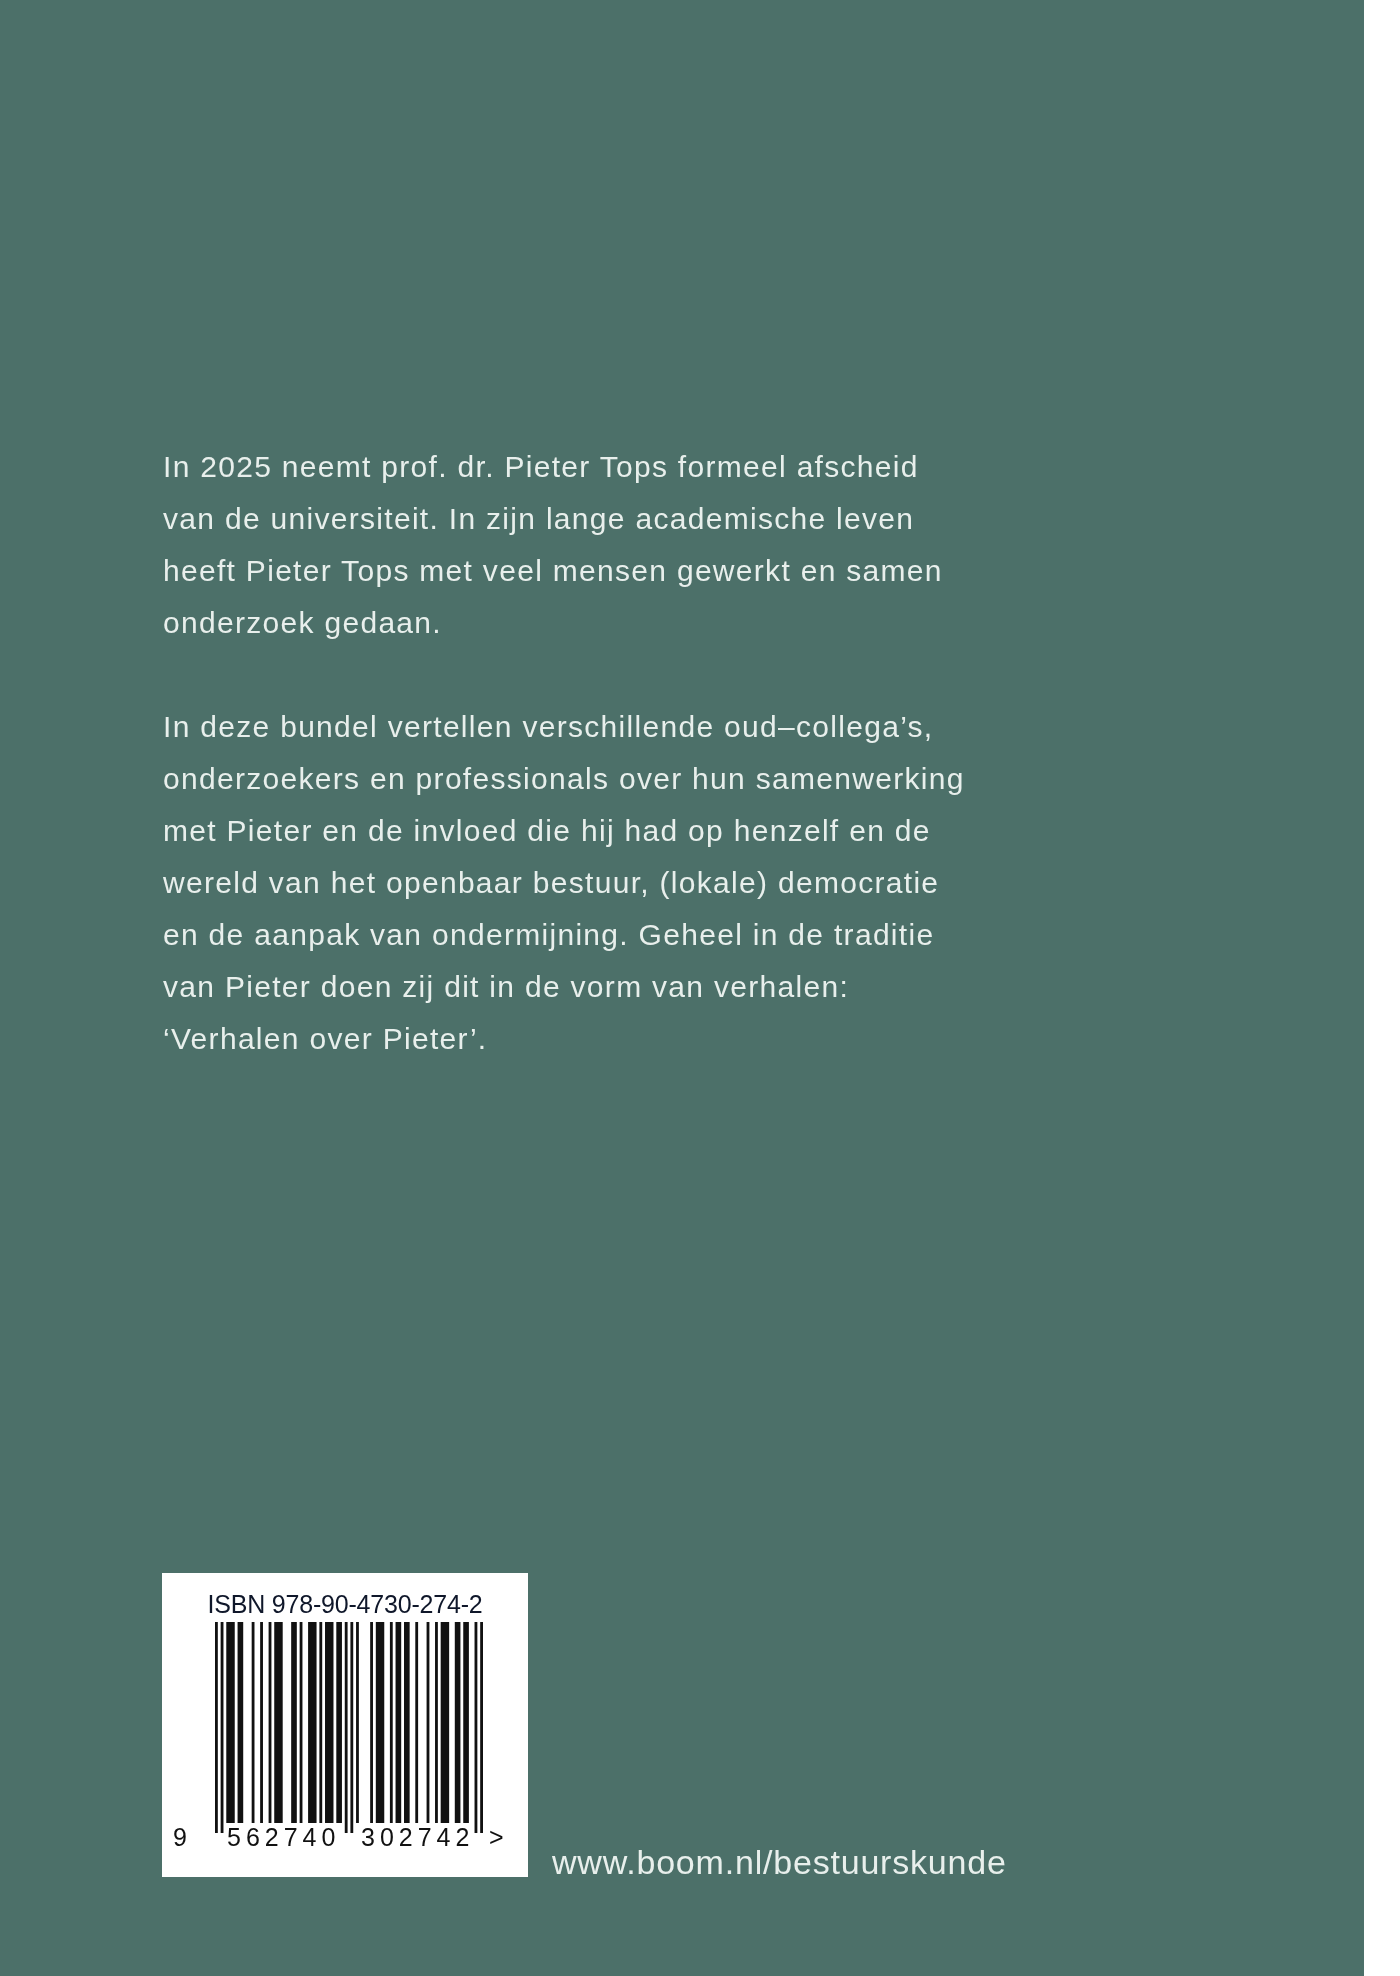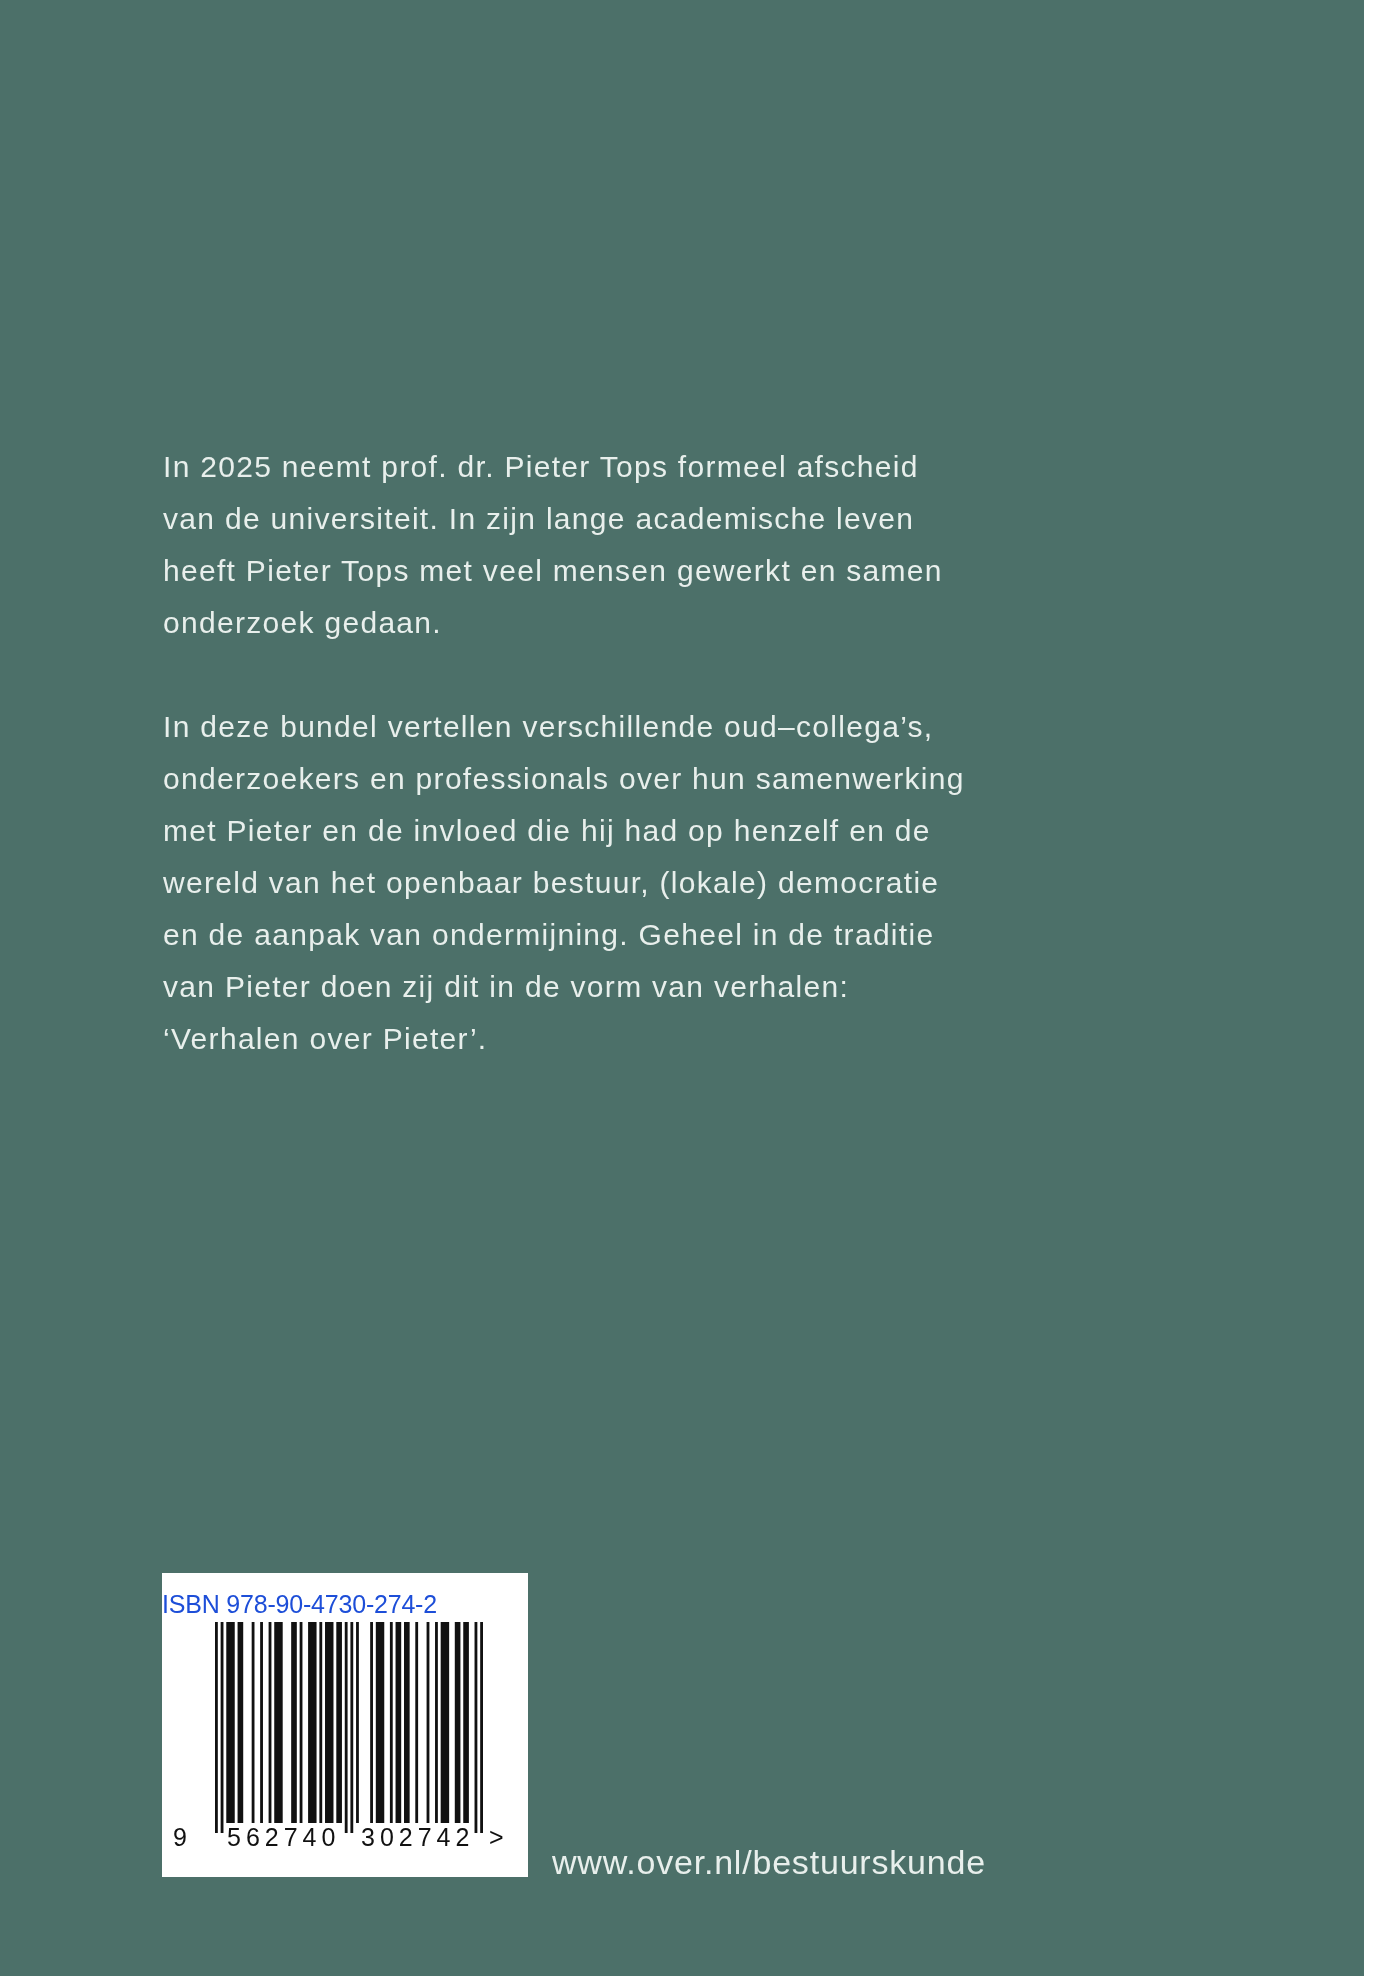--- a/index.html
+++ b/index.html
@@ -29,22 +29,22 @@
     top: 1573px;
     width: 366px;
     height: 304px;
     background: #ffffff;
   }
   .isbn-label {
     position: absolute;
     top: 16px;
     left: 0;
     width: 100%;
-    text-align: left;
-    color: #1d4ed8;
+    text-align: center;
+    color: #0f172a;
     font-size: 25px;
     letter-spacing: -0.2px;
     line-height: 30px;
     white-space: nowrap;
   }
   .barcode {
     position: absolute;
     left: 53px;
     top: 49px;
     width: 268px;
@@ -119,15 +119,15 @@
           <rect x="259.54" y="0" width="2.82" height="211" fill="#111"></rect>
           <rect x="265.18" y="0" width="2.82" height="211" fill="#111"></rect>
         </svg>
       <span class="bcd bcd-first">9</span>
       <span class="bcd bcd-g1">562740</span>
       <span class="bcd bcd-g2">302742</span>
       <span class="bcd bcd-suffix">&gt;</span>
     </div>
   </div>
 
-  <div class="website" style="color: rgb(232, 239, 236);">www.over.nl/bestuurskunde</div>
+  <div class="website" style="color: rgb(232, 239, 236);">www.boom.nl/bestuurskunde</div>
 
 </div>
 
 </body></html>

